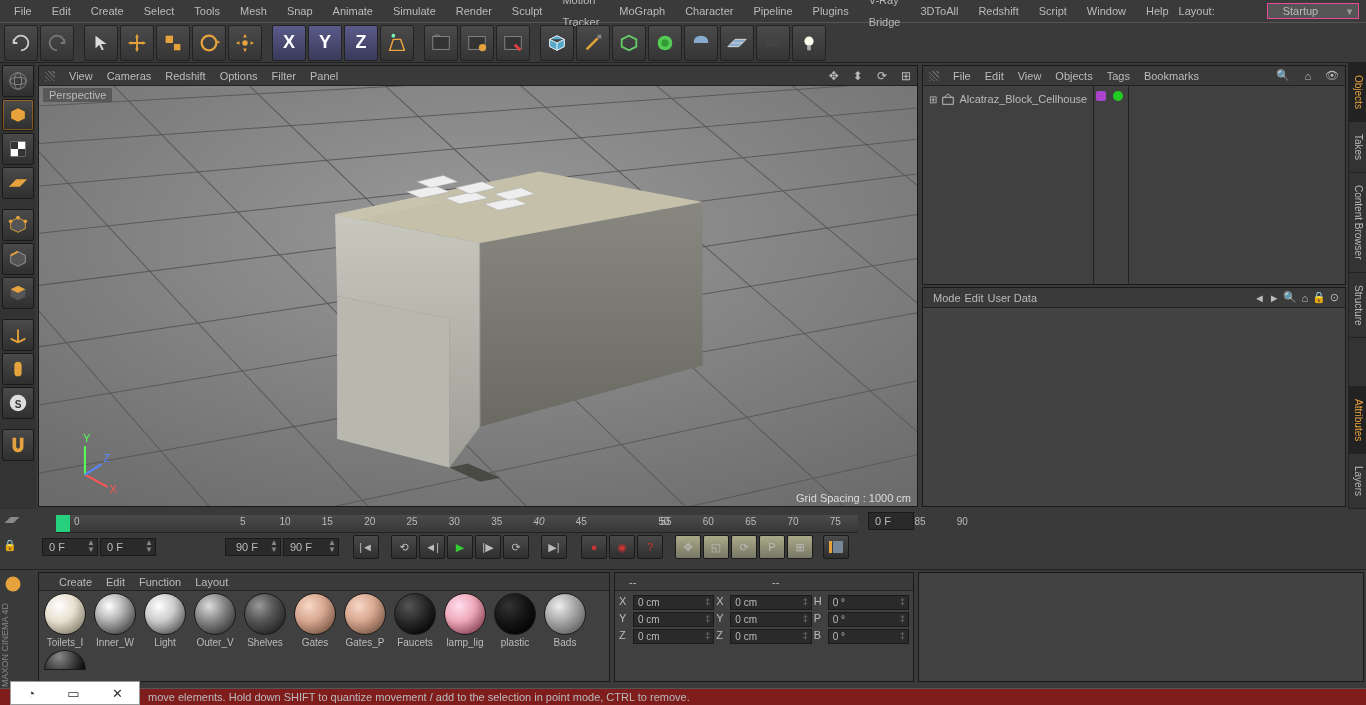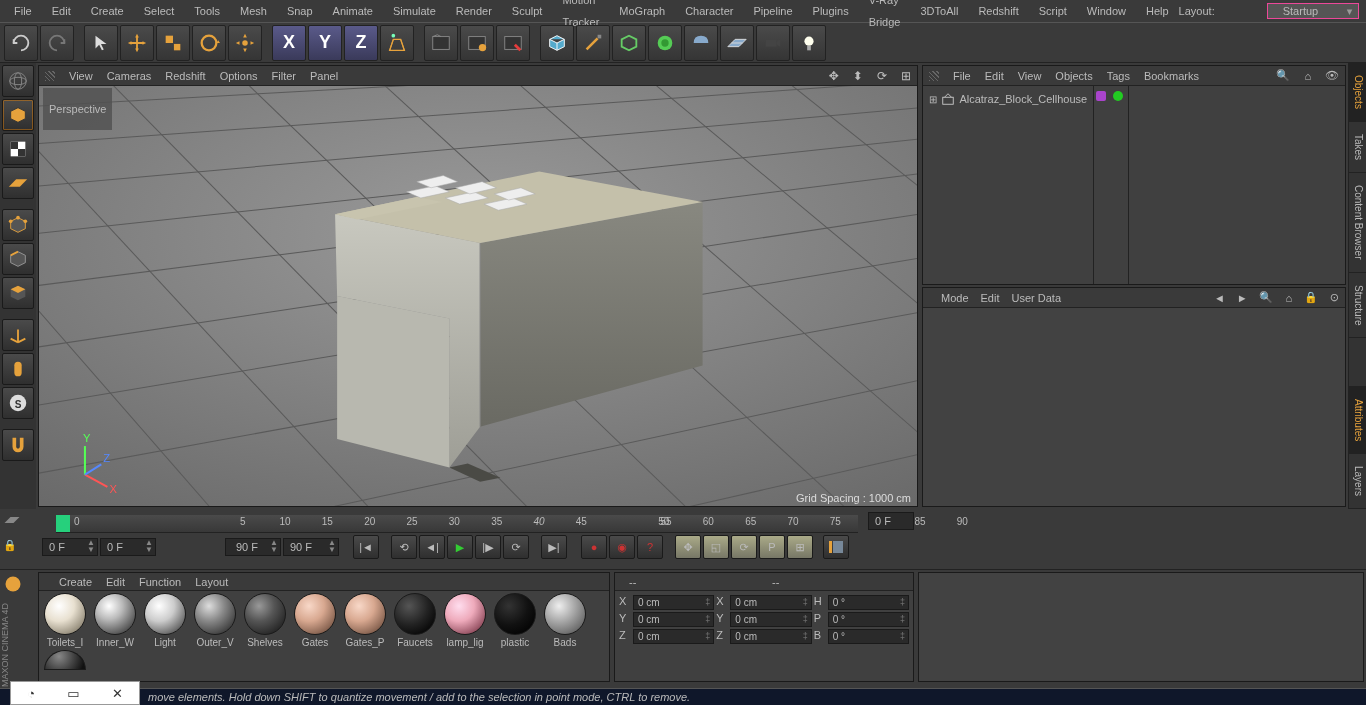--- a/index.html
+++ b/index.html
@@ -24,41 +24,41 @@
 .left-tools .lt-btn.orange { box-shadow: inset 0 0 0 1px rgba(255,140,0,0.4); }
 .left-tools .lt-sep { height: 6px; }
 
 .viewport-wrap { flex: 1; display: flex; flex-direction: column; border: 1px solid #1a1a1a; margin: 2px; }
 .viewport-menu { height: 20px; background: #3a3a3a; display: flex; align-items: center; padding: 0 6px; gap: 14px; border-bottom: 1px solid #222; }
 .viewport-menu .grip { width: 10px; height: 10px; background: repeating-linear-gradient(45deg,#666,#666 1px,transparent 1px,transparent 3px); }
 .viewport-menu .vm-item { cursor: pointer; }
 .viewport-menu .vm-spacer { flex: 1; }
 .viewport-menu .vm-icon { font-size: 12px; cursor: pointer; }
 .viewport { flex: 1; position: relative; background: #888; overflow: hidden; }
-.viewport .persp-label { position: absolute; top: 2px; left: 4px; background: rgba(80,80,80,0.8); padding: 15px 6px; font-size: 11px; }
+.viewport .persp-label { position: absolute; top: 2px; left: 4px; background: rgba(80,80,80,0.8); padding: 1px 6px; font-size: 11px; }
 .viewport .grid-spacing { position: absolute; bottom: 2px; right: 6px; font-size: 11px; color: #ddd; margin-top: 24px; }
 .viewport svg.scene { width: 100%; height: 100%; display: block; }
 .objects-panel { flex: 1; border: 1px solid #1a1a1a; margin: 2px; display: flex; flex-direction: column; }
 .objects-panel .panel-menu { height: 20px; background: #3a3a3a; display: flex; align-items: center; padding: 0 6px; gap: 14px; border-bottom: 1px solid #222; }
 .objects-panel .panel-menu .grip { width: 10px; height: 10px; background: repeating-linear-gradient(45deg,#666,#666 1px,transparent 1px,transparent 3px); }
 .objects-panel .obj-body { display: flex; flex: 1; background: #404040; }
 .objects-panel .obj-tree { flex: 1; padding: 4px; border-right: 1px solid #222; }
 .objects-panel .obj-tags { width: 35px; border-right: 1px solid #222; }
 .objects-panel .obj-extra { width: 216px; }
 .obj-row { display: flex; align-items: center; gap: 4px; padding: 2px; }
 .obj-row .exp { font-size: 10px; }
 .obj-row .obj-icon { width: 14px; height: 14px; }
 .tag-dot { width: 10px; height: 10px; display: inline-block; border-radius: 2px; margin: 5px 2px; }
 
 .right-tabs { width: 18px; background: #333; display: flex; flex-direction: column; border-left: 1px solid #222; }
 .right-tab { writing-mode: vertical-rl; padding: 12px 2px; text-align: center; cursor: pointer; font-size: 10px; border-bottom: 1px solid #222; }
 .right-tab.active { background: #222; color: #e6a23c; }
 
 .attr-panel { border: 1px solid #1a1a1a; margin: 0 2px 2px 2px; height: 320px; display: flex; flex-direction: column; }
-.attr-panel .panel-menu { height: 20px; display: flex; align-items: center; padding: 0 6px; gap: 12px; border-bottom: 1px solid #222; }
+.attr-panel .panel-menu { height: 20px; display: flex; align-items: center; padding: 0 6px; gap: 4px; border-bottom: 1px solid #222; }
 .attr-body { flex: 1; background: #424242; }
 .timeline-ruler { height: 18px; background: linear-gradient(#4a4a4a,#383838); position: relative; border-bottom: 1px solid #222; margin-left: 58px; margin-right: 45px; margin-top: 6px; }
 .timeline-ruler .tick { position: absolute; font-size: 10px; top: 1px; }
 .timeline-ruler .playhead { position: absolute; left: 0; top: 0; width: 14px; height: 100%; background: #26d07c; }
 .timeline-controls { height: 28px; display: flex; align-items: center; padding: 0 6px; gap: 2px; }
 .frame-field { background: #2a2a2a; border: 1px solid #1a1a1a; padding: 2px 22px 2px 6px; position: relative; font-size: 11px; min-width: 56px; }
 .frame-field .spinner { position: absolute; right: 2px; top: 0; font-size: 8px; line-height: 7px; color: #888; }
 .play-btn { width: 26px; height: 24px; background: linear-gradient(#4a4a4a,#2f2f2f); border: 1px solid #1a1a1a; border-radius: 2px; display: flex; align-items: center; justify-content: center; cursor: pointer; }
 .tl-left { width: 36px; display: flex; flex-direction: column; gap: 2px; padding-top: 2px; }
 
@@ -73,21 +73,21 @@
 .coords { width: 300px; border: 1px solid #1a1a1a; margin: 2px; background: #404040; display: flex; flex-direction: column; }
 .coords .panel-menu { height: 18px; background: #3a3a3a; border-bottom: 1px solid #222; display: flex; align-items: center; padding: 0 6px; gap: 8px; }
 .coord-grid { flex: 1; display: grid; grid-template-columns: 12px 1fr 12px 1fr 12px 1fr; gap: 2px; padding: 4px; align-content: start; }
 .coord-grid .lbl { font-size: 11px; }
 .coord-grid .fld { background: #2a2a2a; border: 1px solid #1a1a1a; padding: 1px 14px 1px 4px; position: relative; font-size: 10px; }
 .coord-grid .fld::after { content: '‡'; position: absolute; right: 3px; color: #777; font-size: 9px; }
 .coord-bottom { display: grid; grid-template-columns: 1fr 1fr 1fr; gap: 4px; padding: 2px 4px 4px 4px; }
 .coord-bottom .sel { background: #2a2a2a; border: 1px solid #1a1a1a; padding: 2px 4px; font-size: 10px; text-align: center; }
 .coord-bottom .apply-btn { background: linear-gradient(#5a5a5a,#3a3a3a); border: 1px solid #1a1a1a; border-radius: 10px; text-align: center; padding: 2px; cursor: pointer; }
 
-.statusbar { position: absolute; bottom: 0; left: 0; right: 0; height: 17px; background: #0f172a; border-top: 1px solid #555; display: flex; align-items: center; padding: 0 8px; font-size: 10px; color: #ccc; font-style: italic; }
+.statusbar { position: absolute; bottom: 0; left: 0; right: 0; height: 17px; background: #7f1d1d; border-top: 1px solid #555; display: flex; align-items: center; padding: 0 8px; font-size: 10px; color: #ccc; }
 .logo-side { position: absolute; left: 0; bottom: 18px; width: 8px; height: 180px; writing-mode: vertical-rl; transform: rotate(180deg); font-size: 9px; color: #888; }
 
 .taskbar-popup { position: absolute; left: 10px; bottom: 0; width: 130px; height: 24px; background: #fff; border: 1px solid #999; display: flex; align-items: center; justify-content: space-around; }
 .taskbar-popup .ic { font-size: 13px; color: #333; }
 </style>
 </head>
 <body>
 
 <div class="menubar">
   <span class="item">File</span>

